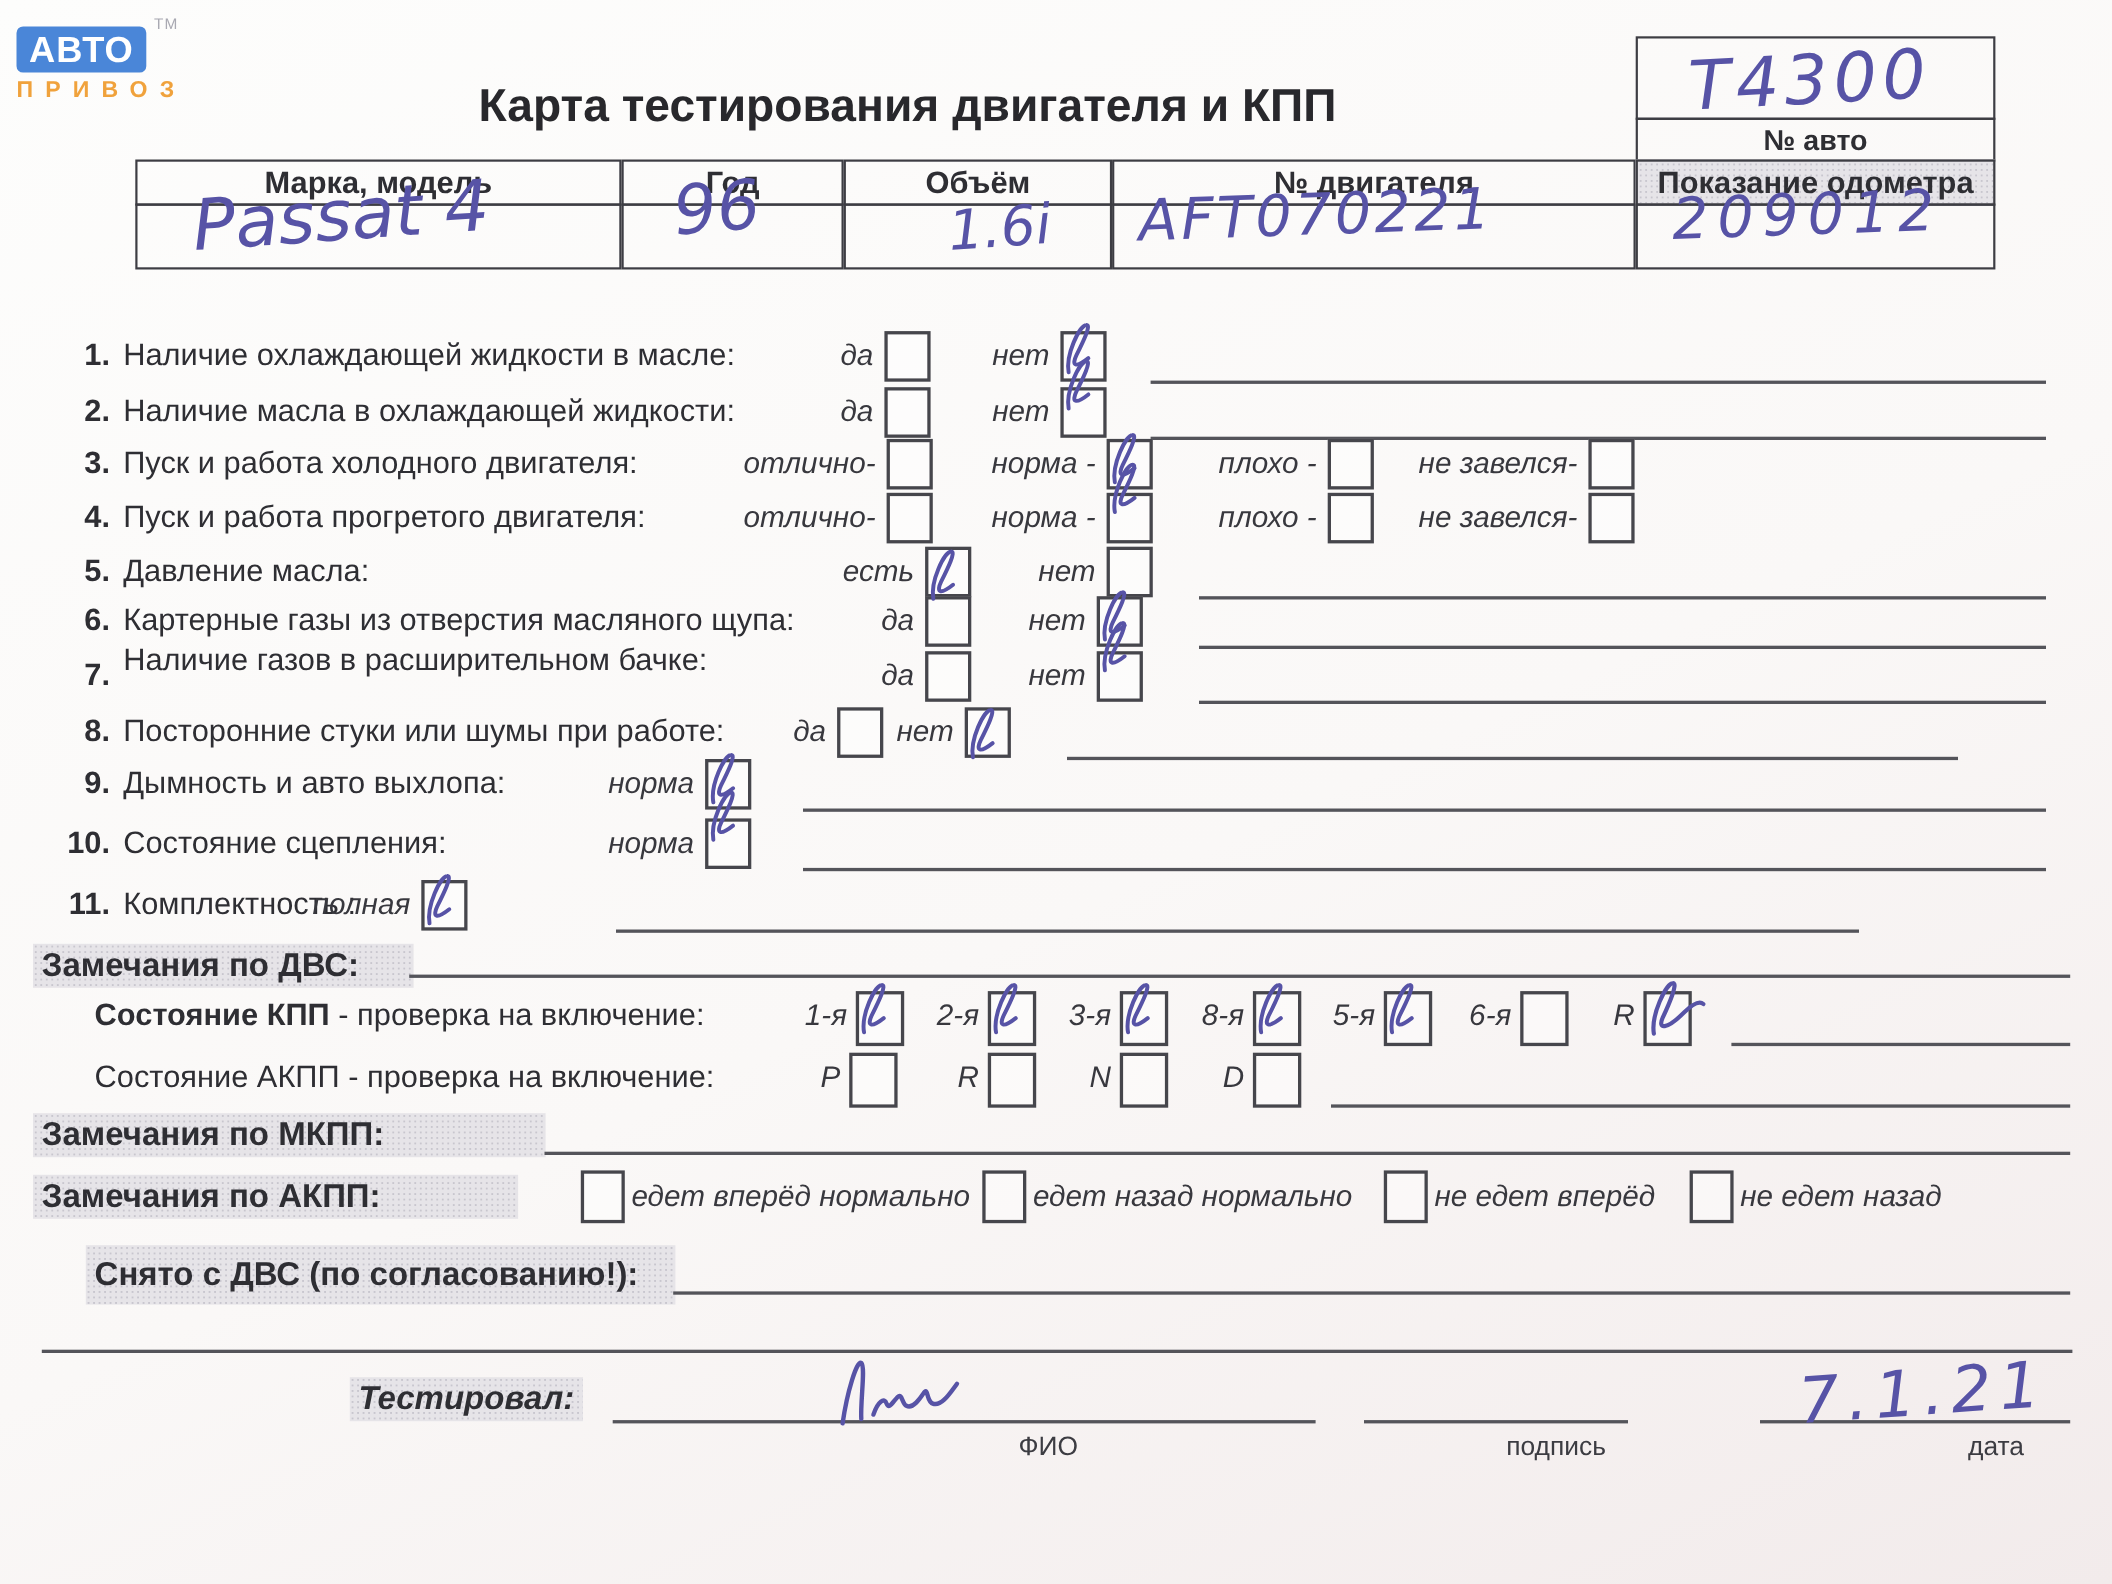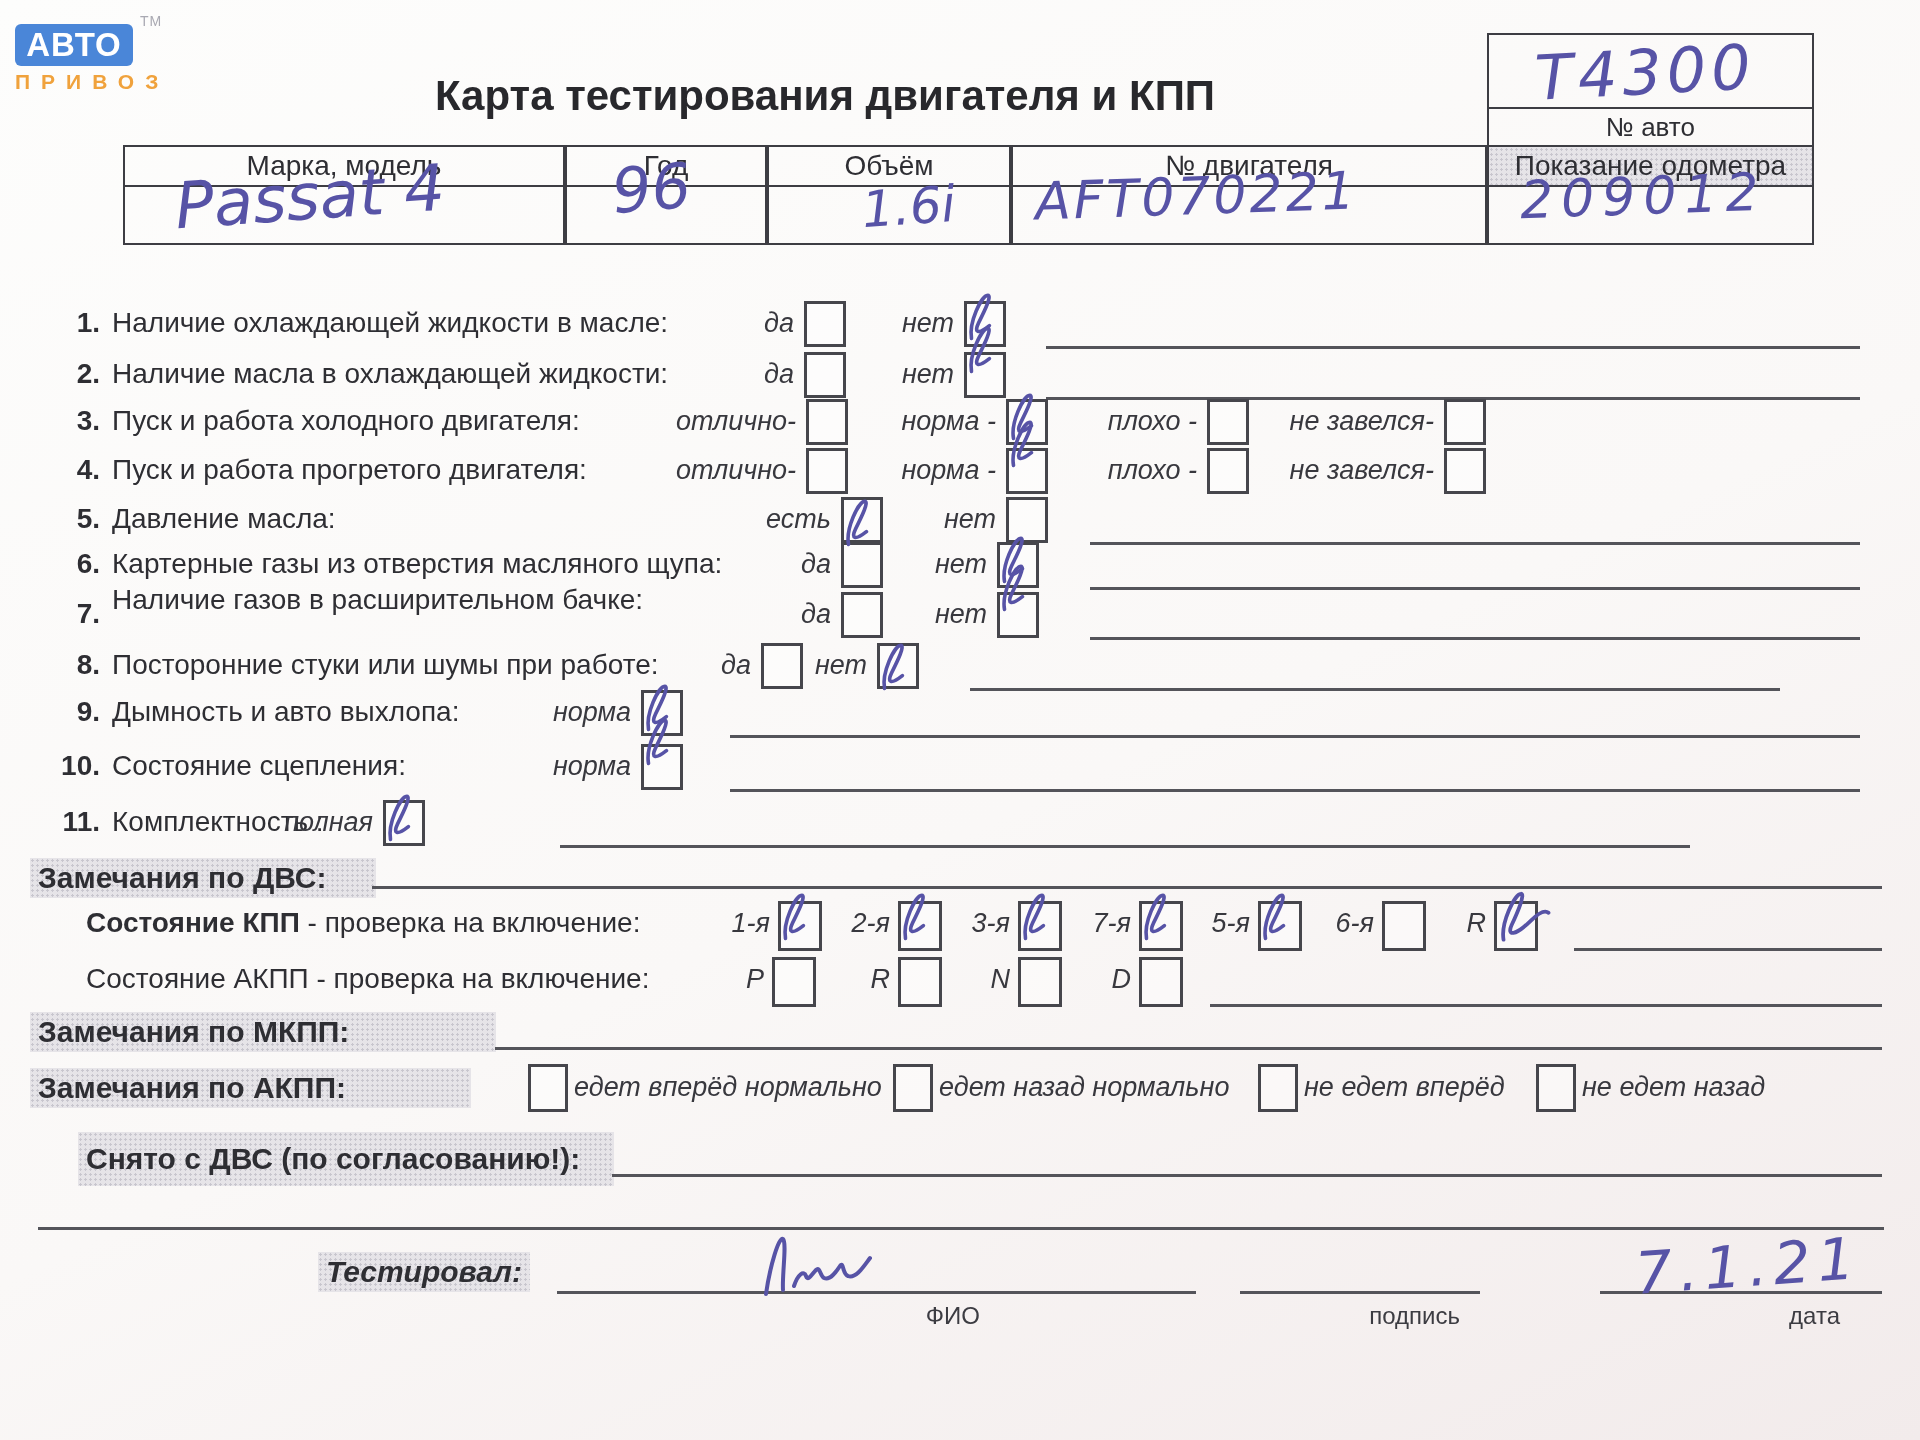--- a/index.html
+++ b/index.html
@@ -12,21 +12,21 @@
   
   .logo-badge{left:15px;top:24px;width:118px;height:42px;background:#4a86d8;border-radius:6px;
               color:#ffffff;font-weight:bold;font-size:33px;letter-spacing:1px;
               display:flex;align-items:center;justify-content:center;}
   .logo-tm{left:140px;top:13px;font-size:14px;color:#a9a9b2;letter-spacing:1px;}
   .logo-sub{left:15px;top:70px;width:165px;color:#f0a23c;font-weight:bold;font-size:21px;letter-spacing:11px;}
   
   .title{left:425px;top:72px;width:800px;text-align:center;font-weight:bold;font-size:42px;color:#28282c;}
   
   .cell{position:absolute;border:2px solid #3d3d43;box-sizing:border-box;}
-  .hdr{font-weight:normal;font-size:28px;display:flex;align-items:center;justify-content:center;}
+  .hdr{font-weight:bold;font-size:28px;display:flex;align-items:center;justify-content:center;}
   .shade{background-color:#e6e4e8;background-image:radial-gradient(#c8c6ce 1px,rgba(0,0,0,0) 1.3px);background-size:5px 5px;}
   
   .item-num{font-weight:bold;font-size:28px;text-align:right;}
   .item-label{font-size:28px;}
   .opt{font-style:italic;font-size:27px;color:#38383e;text-align:right;}
   .optl{font-style:italic;font-size:27px;color:#38383e;text-align:left;}
   .box{position:absolute;width:42px;height:46px;border:3px solid #46464c;box-sizing:border-box;background:rgba(255,255,255,.45);}
   .uline{position:absolute;height:3px;background:#54545a;}
   .seclabel{font-weight:bold;font-size:30px;padding:3px 8px;}
   .chkwrap{position:absolute;color:var(--ink);pointer-events:none;}
@@ -152,21 +152,21 @@
   <div class="uline" style="left:372px;top:886px;width:1510px;"></div>
 
   <div id="gears">
       <div class="abs nowrap" style="left:86px;top:907px;font-size:28px;"><span style="display:inline;font-weight:bold;">Состояние КПП</span><span style="display:inline;"> - проверка на включение:</span></div>
       <div class="abs opt nowrap" style="left:648px;top:908px;width:122px;">1-я</div>
       <div class="box" style="left:778px;top:901px;width:44px;height:50px;"></div>
       <div class="abs opt nowrap" style="left:768px;top:908px;width:122px;">2-я</div>
       <div class="box" style="left:898px;top:901px;width:44px;height:50px;"></div>
       <div class="abs opt nowrap" style="left:888px;top:908px;width:122px;">3-я</div>
       <div class="box" style="left:1018px;top:901px;width:44px;height:50px;"></div>
-      <div class="abs opt nowrap" style="left:1009px;top:908px;width:122px;">7-я</div>
+      <div class="abs opt nowrap" style="left:1009px;top:908px;width:122px;">8-я</div>
       <div class="box" style="left:1139px;top:901px;width:44px;height:50px;"></div>
       <div class="abs opt nowrap" style="left:1128px;top:908px;width:122px;">5-я</div>
       <div class="box" style="left:1258px;top:901px;width:44px;height:50px;"></div>
       <div class="abs opt nowrap" style="left:1252px;top:908px;width:122px;">6-я</div>
       <div class="box" style="left:1382px;top:901px;width:44px;height:50px;"></div>
       <div class="abs opt nowrap" style="left:1364px;top:908px;width:122px;">R</div>
       <div class="box" style="left:1494px;top:901px;width:44px;height:50px;"></div>
       <div class="uline" style="left:1574px;top:948px;width:308px;"></div>
       <div class="abs nowrap" style="left:86px;top:963px;font-size:28px;"><span style="display:inline;font-weight:normal;">Состояние АКПП</span><span style="display:inline;"> - проверка на включение:</span></div>
       <div class="abs opt nowrap" style="left:642px;top:964px;width:122px;">P</div>

